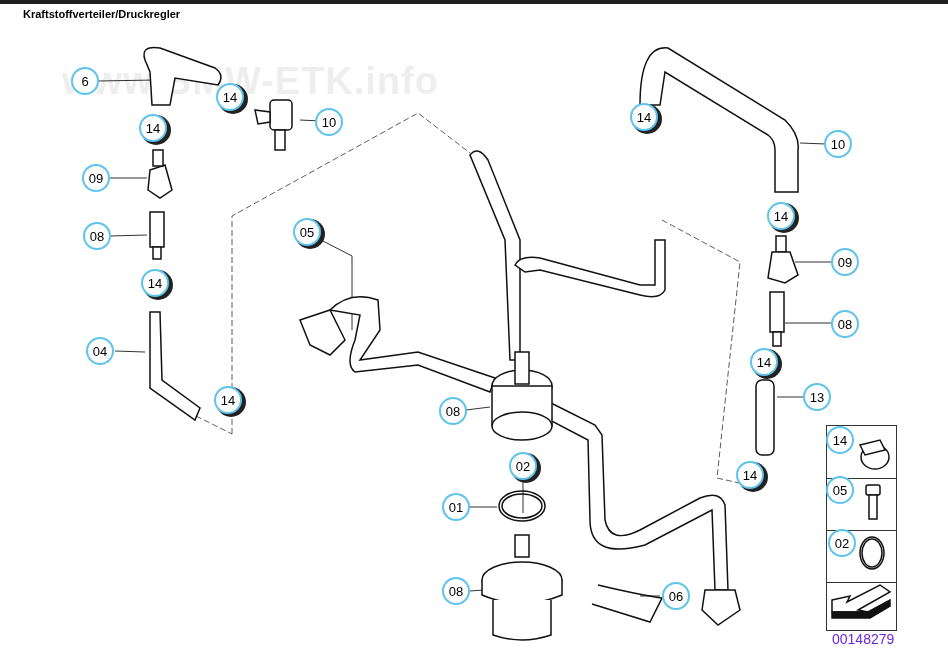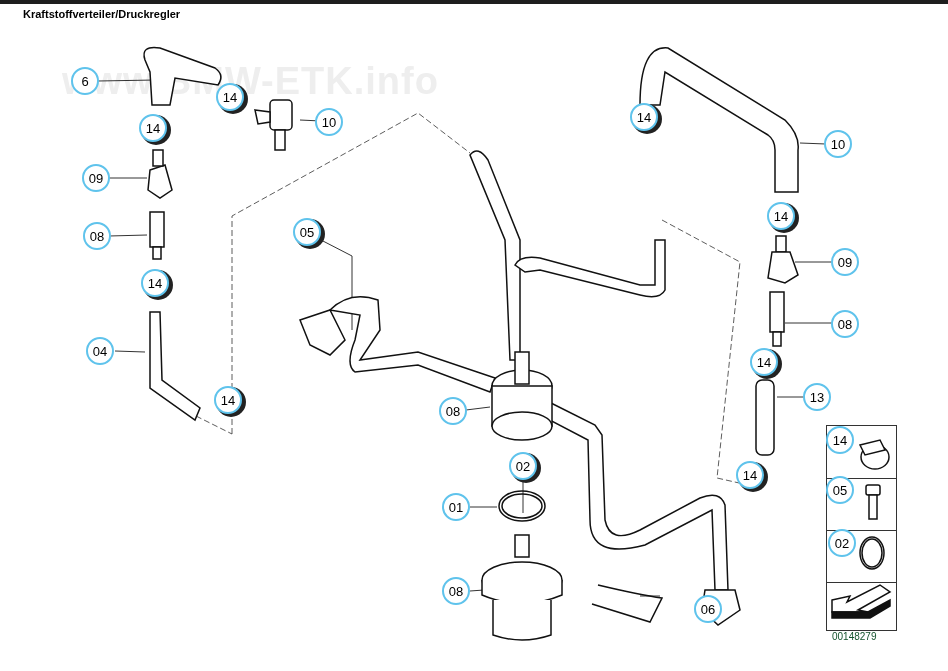--- a/index.html
+++ b/index.html
@@ -3,21 +3,21 @@
 <meta charset="utf-8">
 <style>
   html, body { margin:0; padding:0; background:#fff; }
   body { width:948px; height:671px; position:relative; overflow:hidden; font-family:"Liberation Sans", sans-serif; }
   .topbar { position:absolute; left:0; top:0; width:948px; height:4px; background:#1e1e1e; }
   .title { position:absolute; left:23px; top:8px; font-size:11px; font-weight:bold; color:#000; }
   svg.diagram { position:absolute; left:0; top:0; }
   .watermark { position:absolute; left:62px; top:60px; font-size:38px; font-weight:bold; color:#eeeeee; letter-spacing:1px; }
   .callout { position:absolute; width:28px; height:28px; border:2.5px solid #5fc3ec; border-radius:50%; background:#fff; display:flex; align-items:center; justify-content:center; font-size:13px; color:#000; box-sizing:border-box; }
   .callout.ringed { box-shadow: 3px 2px 0 1px #222; }
-  .part-number { position:absolute; left:832px; top:631px; font-size:10px; color:#14532d; }
+  .part-number { position:absolute; left:832px; top:631px; font-size:14px; color:#6d28d9; }
   .legend-box { position:absolute; left:826px; top:425px; width:71px; height:206px; border:1px solid #333; box-sizing:border-box; }
   .legend-cell { position:absolute; left:0; width:69px; border-bottom:1px solid #333; }
 </style>
 </head>
 <body>
 
 <div class="topbar"></div>
 <div class="title">Kraftstoffverteiler/Druckregler</div>
 <div class="watermark">www.BMW-ETK.info</div>
 
@@ -137,21 +137,21 @@
 <div class="callout" style="left:82px;top:164px;">09</div>
 <div class="callout" style="left:83px;top:222px;">08</div>
 <div class="callout ringed" style="left:141px;top:269px;">14</div>
 <div class="callout" style="left:86px;top:337px;">04</div>
 <div class="callout ringed" style="left:214px;top:386px;">14</div>
 <div class="callout ringed" style="left:293px;top:218px;">05</div>
 <div class="callout" style="left:439px;top:397px;">08</div>
 <div class="callout ringed" style="left:509px;top:452px;">02</div>
 <div class="callout" style="left:442px;top:493px;">01</div>
 <div class="callout" style="left:442px;top:577px;">08</div>
-<div class="callout" style="left:662px;top:595px;margin-left:32px;">06</div>
+<div class="callout" style="left:662px;top:582px;">06</div>
 <div class="callout ringed" style="left:630px;top:103px;">14</div>
 <div class="callout" style="left:824px;top:130px;">10</div>
 <div class="callout ringed" style="left:767px;top:202px;">14</div>
 <div class="callout" style="left:831px;top:248px;">09</div>
 <div class="callout" style="left:831px;top:310px;">08</div>
 <div class="callout ringed" style="left:750px;top:348px;">14</div>
 <div class="callout" style="left:803px;top:383px;">13</div>
 <div class="callout ringed" style="left:736px;top:461px;">14</div>
 
 </body></html>

